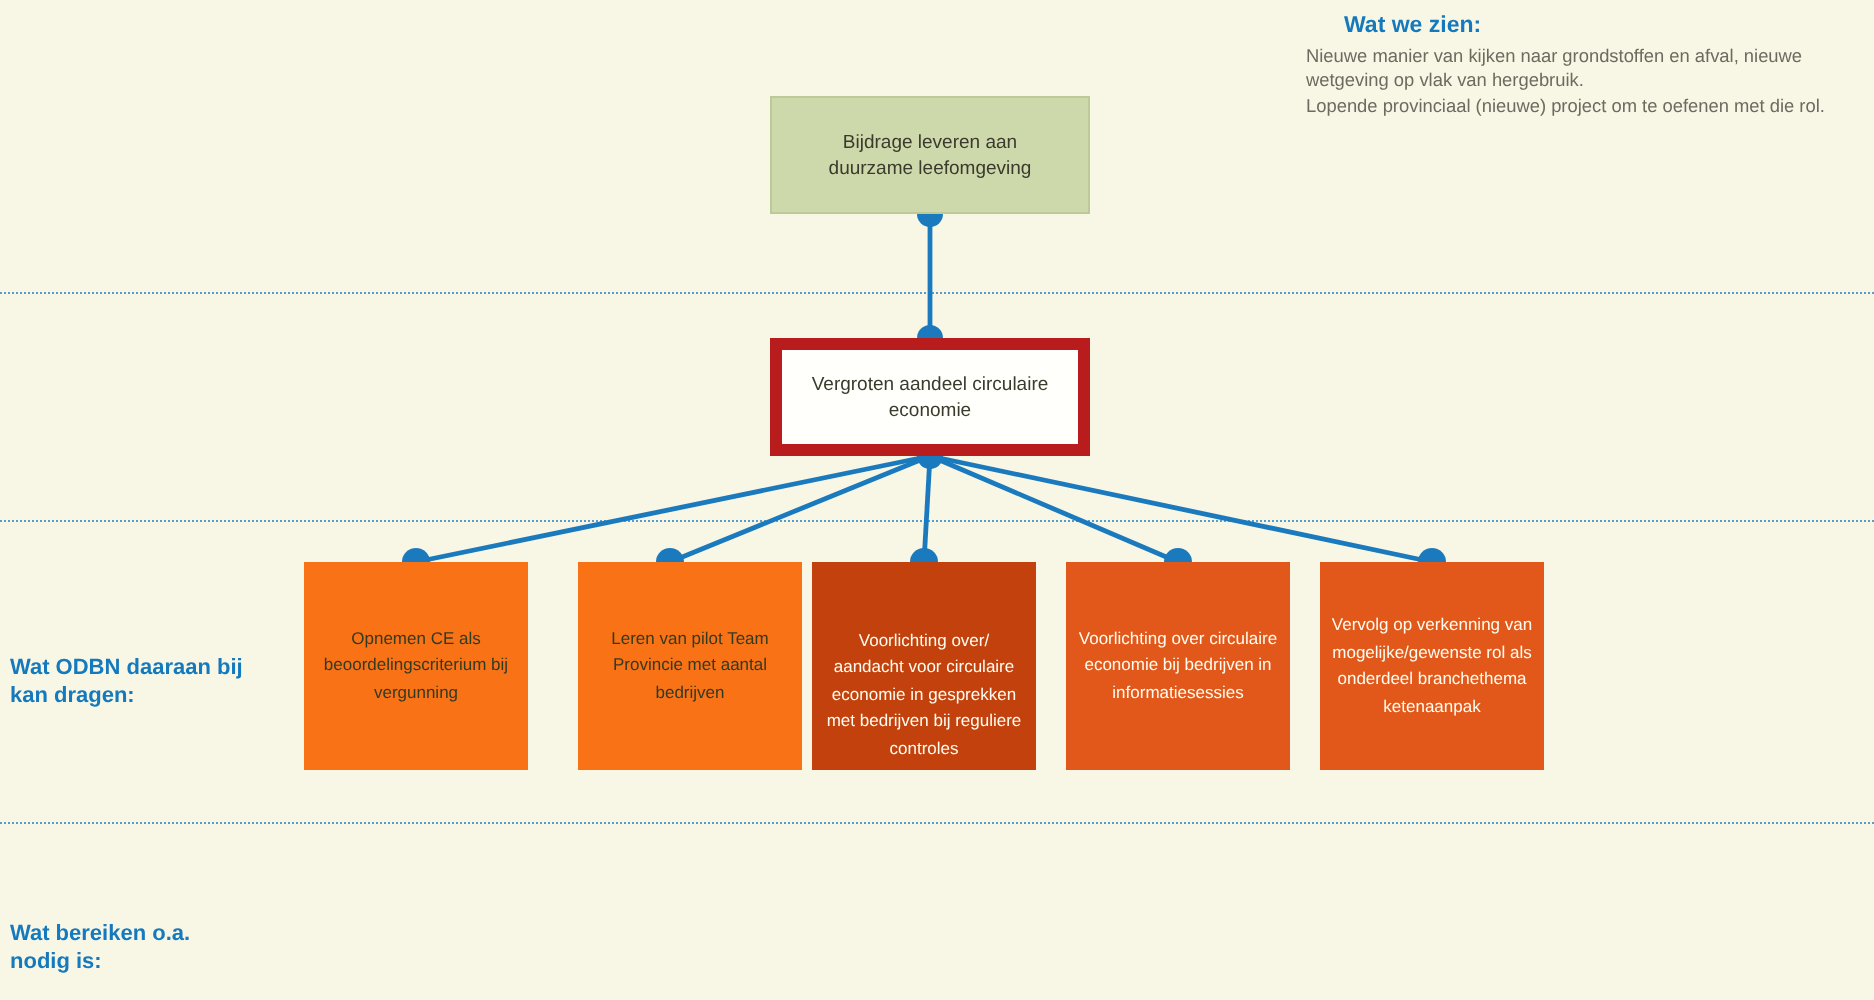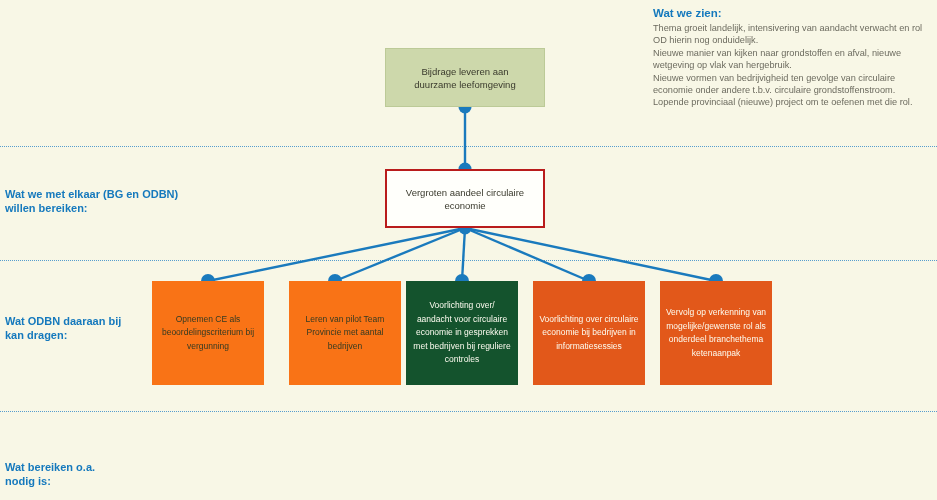--- a/index.html
+++ b/index.html
@@ -46,35 +46,35 @@
     border: 1px solid #bcca97;
     color: #3a3a2d;
     font-size: 9.5px;
     line-height: 13px;
     padding: 20px 14px;
   }
   .goal-box {
     left: 385px; top: 169px;
     width: 160px; height: 59px;
     background: #fffffb;
-    border: 2px solid #b91c1c;
+    border: 6px solid #b91c1c;
     color: #3a3a2d;
     font-size: 9.5px;
     line-height: 13px;
     padding: 2px 14px;
   }
   .c-box {
     top: 281px;
     width: 112px; height: 104px;
     font-size: 8.5px;
     line-height: 13.5px;
     padding: 4px 5px;
   }
   .c-green  { background: #f97316; color: #333a23; }
-  .c-blue   { background: #14532d; color: #fdfcf0; }
+  .c-blue   { background: #c2410c; color: #fdfcf0; align-items: flex-end; }
   .c-orange { background: #e2581a; color: #fdfcf0; }
   .row-label {
     position: absolute;
     left: 5px;
     z-index: 3;
     color: #1579bd;
     font-weight: bold;
     font-size: 11px;
     line-height: 13.5px;
     white-space: nowrap;
@@ -84,20 +84,21 @@
     left: 653px; top: 6px;
     width: 282px;
     z-index: 3;
   }
   .observations .obs-title {
     color: #1579bd;
     font-weight: bold;
     font-size: 11.5px;
     line-height: 14px;
     margin-bottom: 2px;
+    margin-left: 19px;
   }
   .observations .obs-line {
     color: #6c6b5f;
     font-size: 9.2px;
     line-height: 12.4px;
   }
 </style>
 </head>
 <body>
 
@@ -145,34 +146,28 @@
   <div class="node c-box c-blue" style="left:406px">
     <span>Voorlichting over/ aandacht voor circulaire economie in gesprekken met bedrijven bij reguliere controles</span>
   </div>
   <div class="node c-box c-orange" style="left:660px">
     <span>Vervolg op verkenning van mogelijke/gewenste rol als onderdeel branchethema ketenaanpak</span>
   </div>
   <div class="node c-box c-orange" style="left:533px">
     <span>Voorlichting over circulaire economie bij bedrijven in informatiesessies</span>
   </div>
 
-  <div class="row-label" style="top:188px">
-    <div>Wat we met elkaar (BG en ODBN)</div>
-    <div>willen bereiken:</div>
-  </div>
-  <div class="row-label" style="top:315px">
+  <div class="row-label" style="top:328px">
     <div>Wat ODBN daaraan bij</div>
     <div>kan dragen:</div>
   </div>
   <div class="row-label" style="top:461px">
     <div>Wat bereiken o.a.</div>
     <div>nodig is:</div>
   </div>
 
   <div class="observations">
     <div class="obs-title">Wat we zien:</div>
-    <div class="obs-line">Thema groeit landelijk, intensivering van aandacht verwacht en rol OD hierin nog onduidelijk.</div>
     <div class="obs-line">Nieuwe manier van kijken naar grondstoffen en afval, nieuwe wetgeving op vlak van hergebruik.</div>
-    <div class="obs-line">Nieuwe vormen van bedrijvigheid ten gevolge van circulaire economie onder andere t.b.v. circulaire grondstoffenstroom.</div>
     <div class="obs-line">Lopende provinciaal (nieuwe) project om te oefenen met die rol.</div>
   </div>
 
 </div>
 
 </body></html>

